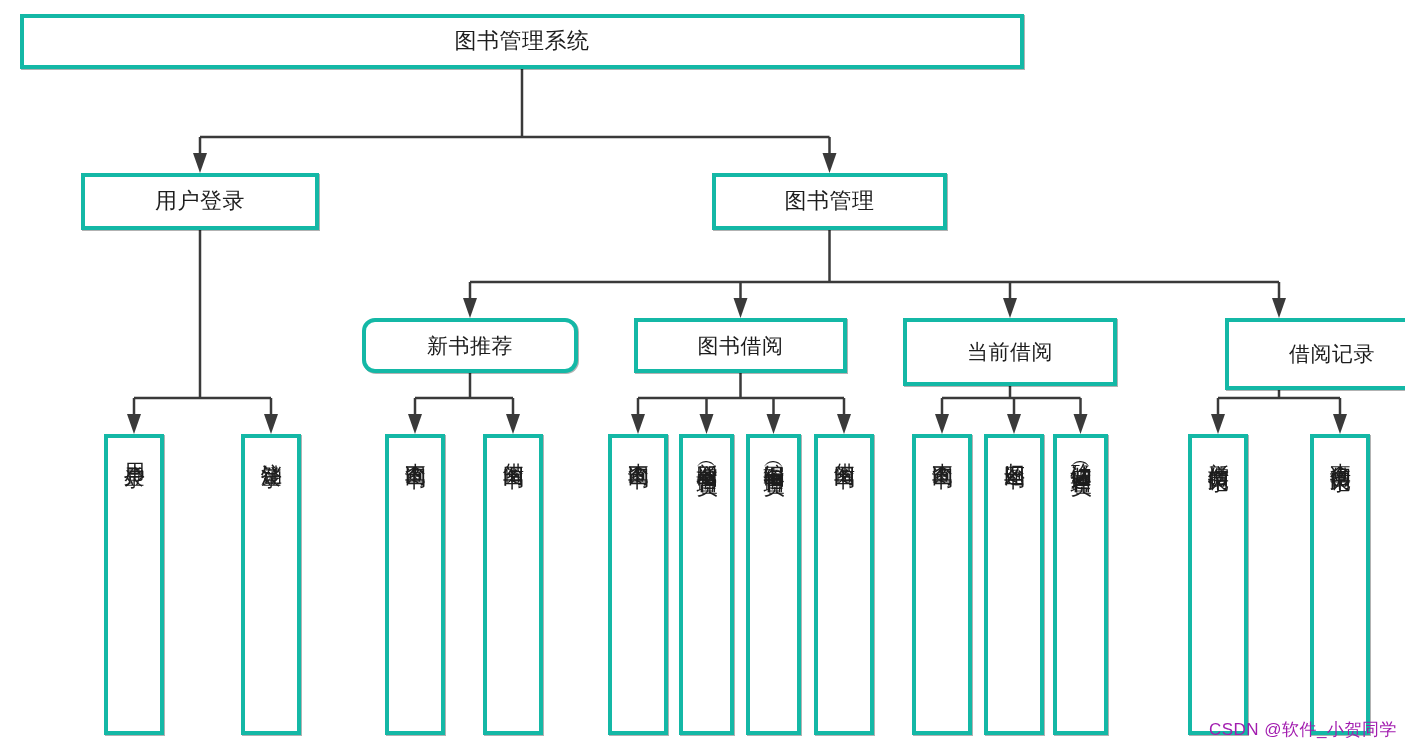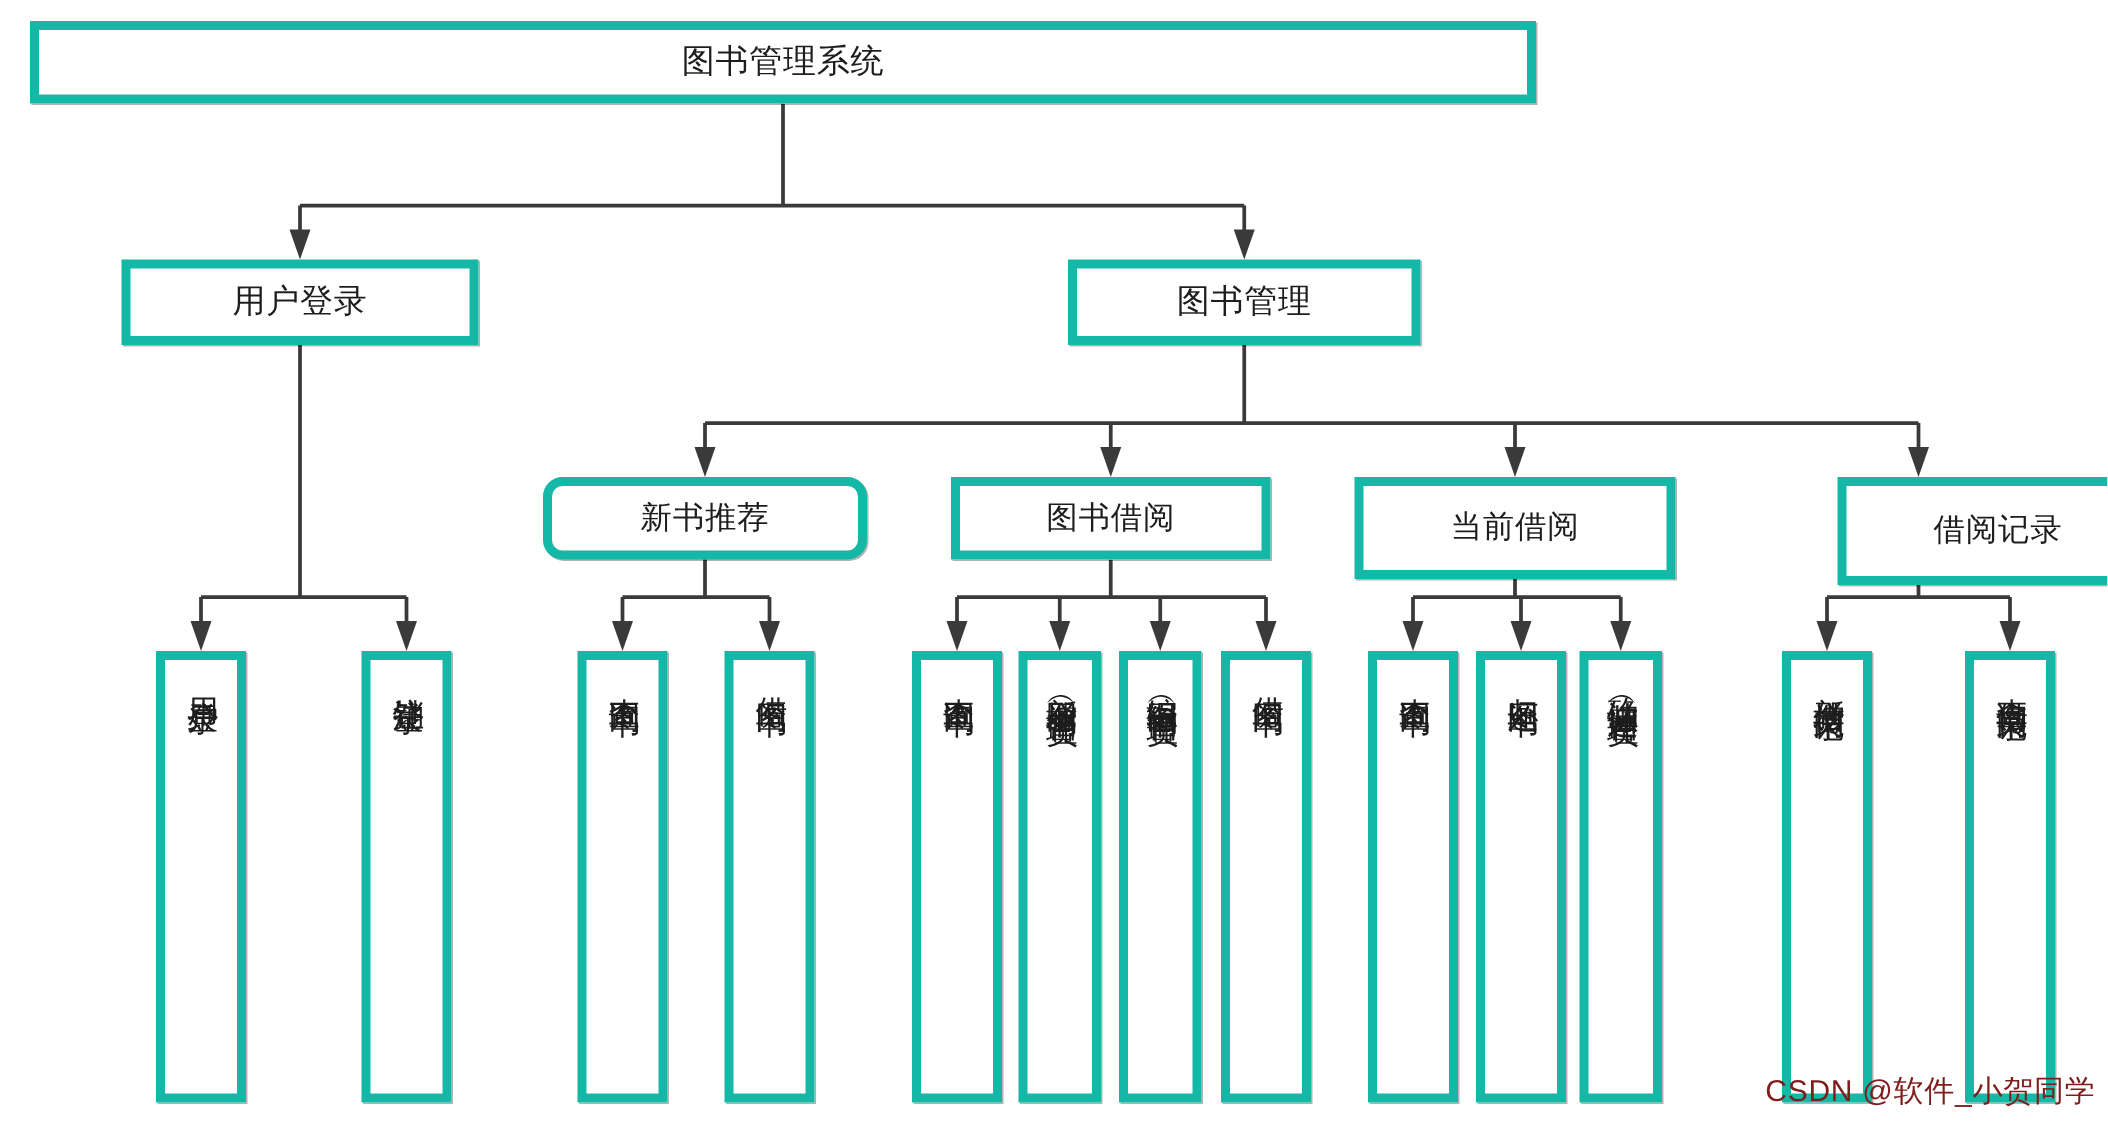--- a/index.html
+++ b/index.html
@@ -22,21 +22,21 @@
     left: 0;
     top: 0;
     width: 1405px;
     height: 747px;
     pointer-events: none;
   }
   .node {
     position: absolute;
     box-sizing: border-box;
     background: #ffffff;
-    border: 6px solid #14b8a6;
+    border: 4px solid #14b8a6;
     display: flex;
     align-items: center;
     justify-content: center;
     box-shadow: 1px 1px 0 rgba(0,0,0,0.30);
     text-align: center;
   }
   .node-label {
     color: #1d1d1d;
     letter-spacing: 0.5px;
     white-space: nowrap;
@@ -57,22 +57,22 @@
     line-height: 1.18;
     letter-spacing: 2px;
   }
   .node.level-0 .node-label { font-size: 22px; }
   .node.level-1 .node-label { font-size: 22px; }
   .node.level-2 .node-label { font-size: 21px; }
   #watermark {
     position: absolute;
     right: 8px;
     bottom: 6px;
-    font-size: 20px;
-    color: #7f1d1d;
+    font-size: 17px;
+    color: #a21caf;
     white-space: nowrap;
     letter-spacing: 0.5px;
   }
 </style>
 </head>
 <body>
 
 <div id="diagram-root">
 
   <svg id="edges-layer" width="1405" height="747" viewBox="0 0 1405 747">

